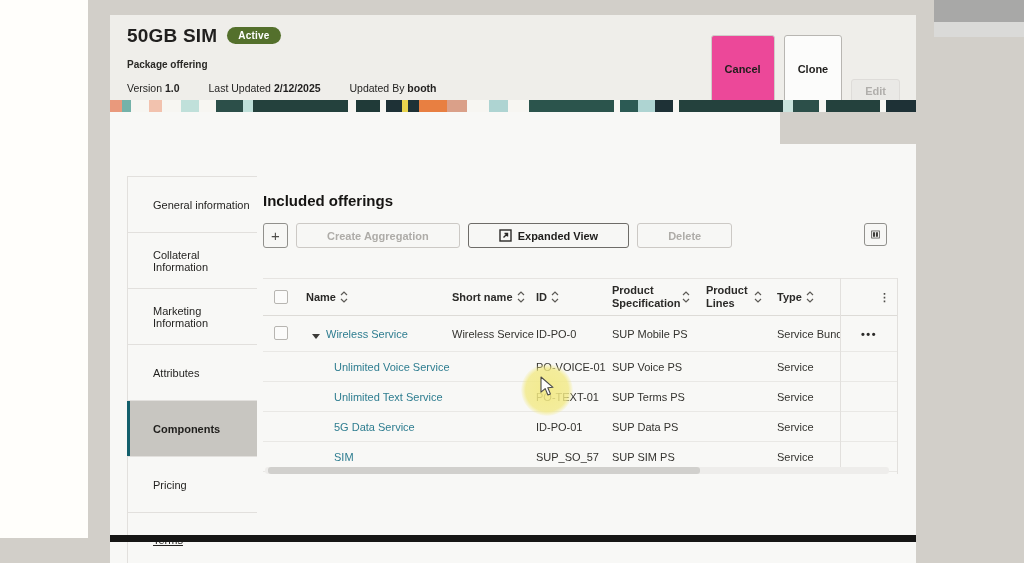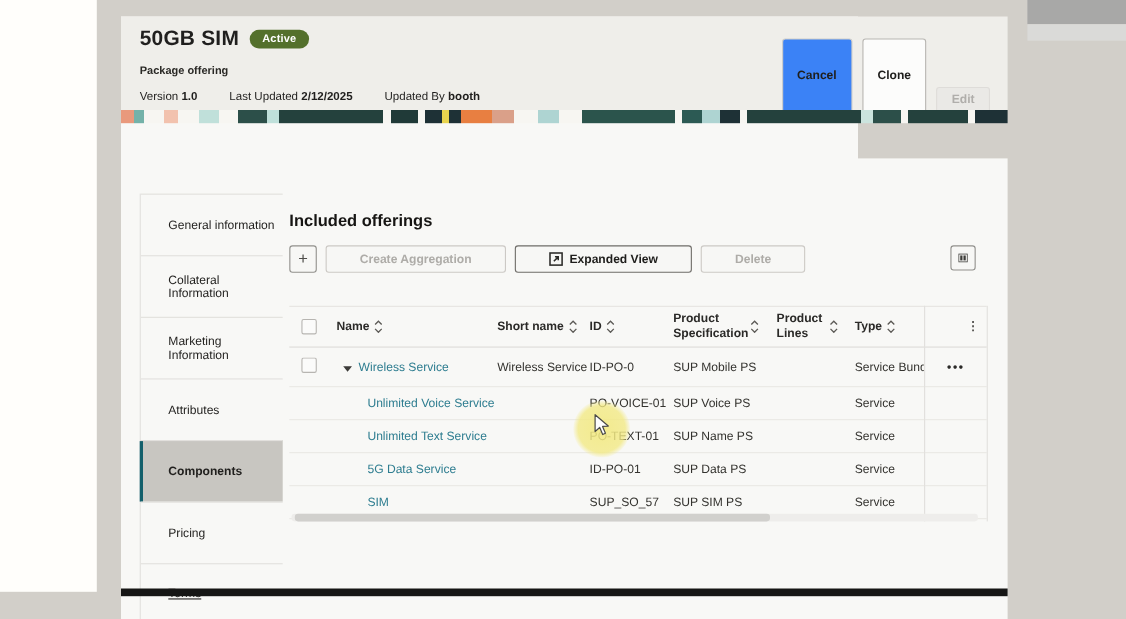--- a/index.html
+++ b/index.html
@@ -14,21 +14,21 @@
   .page-title{position:absolute;left:17px;top:10px;font-size:19px;font-weight:700;letter-spacing:.2px;}
   .badge{display:inline-block;margin-left:10px;transform:translateY(-3px);background:var(--badge-green,#54702c);
          color:#fff;font-size:10px;font-weight:700;padding:3px 11px;border-radius:10px;letter-spacing:.2px;}
   .subtitle{position:absolute;left:17px;top:44px;font-size:10px;font-weight:700;color:#2a2926;}
   .meta{position:absolute;left:17px;top:67px;font-size:10.5px;color:#38373
 4;}
   .meta b{color:#201f1e;}
   .meta .pair{margin-right:26px;}
   .hdr-btns{position:absolute;right:16px;top:20px;display:flex;gap:9px;}
   .btn{font-family:inherit;font-size:11px;font-weight:700;padding:5px 13px;border-radius:3px;cursor:pointer;line-height:1.2;}
-  .btn-cancel{background:#3b82f6;border:1px solid #cfcdc9;color:#1f1e1c;}
+  .btn-cancel{background:#ec4899;border:1px solid #cfcdc9;color:#1f1e1c;}
   .btn-clone{background:#fcfcfb;border:1px solid #b8b6b2;color:#1f1e1c;}
   .btn-edit{background:#eae9e6;border:1px solid #dedcd9;color:#b0aeab;margin-top:44px;}
 
   .deco-strip{position:absolute;left:0;top:85px;width:806px;height:12px;background:linear-gradient(90deg,
     #e9997c 0%,#e9997c 1.5%,#74b2a9 1.5%,#74b2a9 2.6%,#f7f6f2 2.6%,#f7f6f2 4.8%,#f2c2ae 4.8%,#f2c2ae 6.4%,
     #f7f6f2 6.4%,#f7f6f2 8.8%,#c0e0da 8.8%,#c0e0da 11%,#f7f6f2 11%,#f7f6f2 13.2%,#2c4f49 13.2%,#2c4f49 16.5%,
     #bfe0da 16.5%,#bfe0da 17.8%,#24413d 17.8%,#24413d 29.5%,#f7f6f2 29.5%,#f7f6f2 30.5%,#203a38 30.5%,#203a38 33.5%,
     #f7f6f2 33.5%,#f7f6f2 34.3%,#1e3136 34.3%,#1e3136 36.2%,#e8d44e 36.2%,#e8d44e 37%,#1e3136 37%,#1e3136 38.3%,
     #e87f41 38.3%,#e87f41 41.8%,#daa089 41.8%,#daa089 44.3%,#f7f6f2 44.3%,#f7f6f2 47%,#aed4d2 47%,#aed4d2 49.4%,
     #f7f6f2 49.4%,#f7f6f2 52%,#2b544c 52%,#2b544c 62.5%,#f7f6f2 62.5%,#f7f6f2 63.3%,#2c5a54 63.3%,#2c5a54 65.5%,
@@ -225,21 +225,21 @@
           <div class="cell"></div>
           <div class="cell">Service</div>
           <div class="acell"></div>
         </div>
 
         <div class="grid row child">
           <div class="cell"></div>
           <div class="cell name-cell"><span class="link">Unlimited Text Service</span></div>
           <div class="cell"></div>
           <div class="cell">PO-TEXT-01</div>
-          <div class="cell">SUP Name PS</div>
+          <div class="cell">SUP Terms PS</div>
           <div class="cell"></div>
           <div class="cell">Service</div>
           <div class="acell"></div>
         </div>
 
         <div class="grid row child">
           <div class="cell"></div>
           <div class="cell name-cell"><span class="link">5G Data Service</span></div>
           <div class="cell"></div>
           <div class="cell">ID-PO-01</div>

